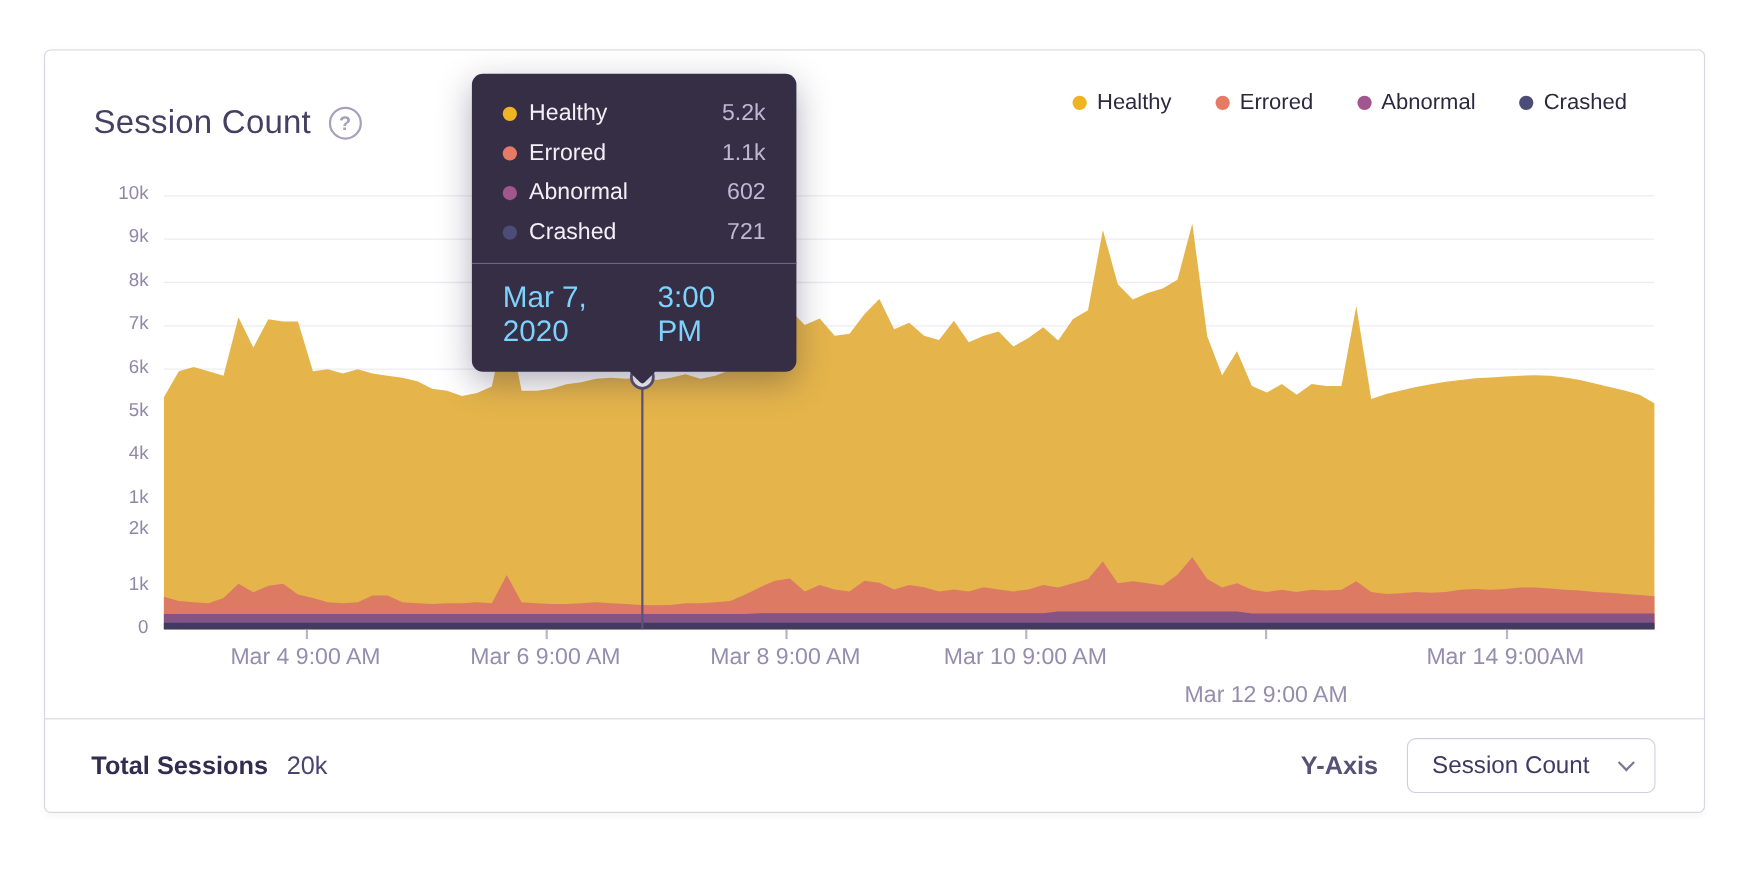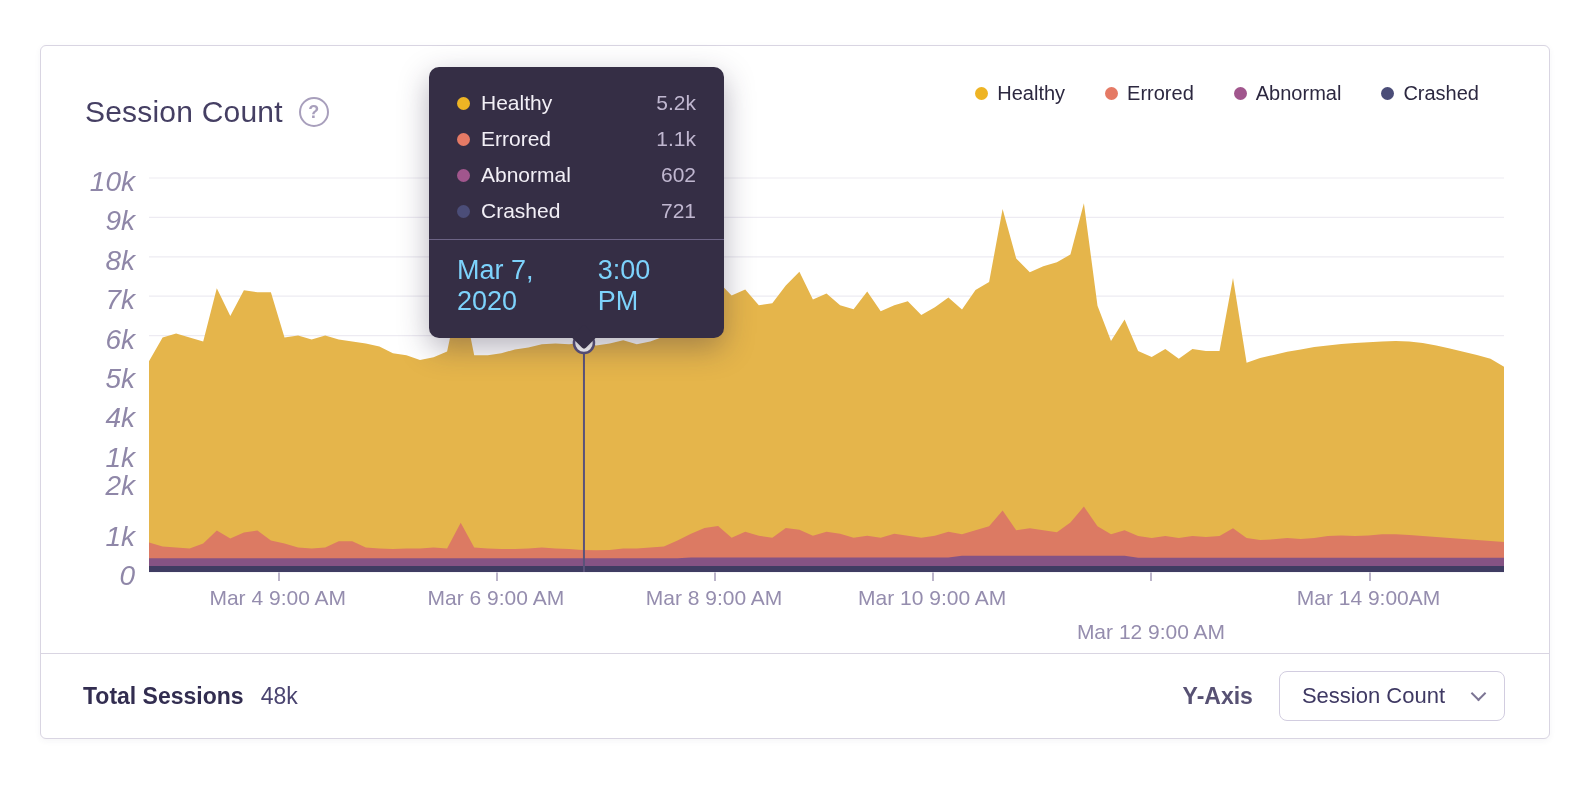--- a/index.html
+++ b/index.html
@@ -21,21 +21,21 @@
   .legend { position:absolute; right:70px; top:36px; display:flex; gap:40px; }
   .legend-item { display:flex; align-items:center; gap:9px; cursor:pointer; }
   .legend-item .dot { width:13px; height:13px; border-radius:50%; }
   .legend-item .lab { font-size:20px; color:#2c2840; font-weight:500; }
 
   
   .plot { position:absolute; left:108px; top:132px; width:1355px; height:394px; }
   .plot svg { overflow:visible; display:block; }
 
   .ylabel { position:absolute; left:0; width:94px; text-align:right;
-            font-size:28px; color:#8f87a8;font-style:italic; }
+            font-size:17px; color:#8f87a8; }
   .xtick  { position:absolute; top:526px; width:2px; height:9px; background:#bbb4ca; }
   .xlabel { position:absolute; top:540px; transform:translateX(-50%);
             font-size:21px; color:#958dae; white-space:nowrap; }
 
   
   .tooltip { position:absolute; left:388px; top:21px; width:295px;
              background:#352e45; border-radius:10px; padding:18px 28px 0 28px;
              box-shadow:0 10px 30px rgba(45,36,66,.35); z-index:5; }
   .tt-row { display:flex; justify-content:space-between; align-items:center; height:36px; }
   .tt-left { display:flex; align-items:center; gap:11px; }
@@ -179,21 +179,21 @@
         <div class="tt-date-row">
           <span class="tt-date">Mar 7, 2020</span>
           <span class="tt-time">3:00 PM</span>
         </div>
         <div class="tt-caret"></div>
       </div>
     </div>
 
     <div class="footer">
       <span class="total-label">Total Sessions</span>
-      <span class="total-value">48k</span>
+      <span class="total-value">20k</span>
       <div class="yaxis-group">
         <span class="yaxis-label">Y-Axis</span>
         <div class="select">
           <span class="val">Session Count</span>
           <span class="chev"></span>
         </div>
       </div>
     </div>
 
   </div>

